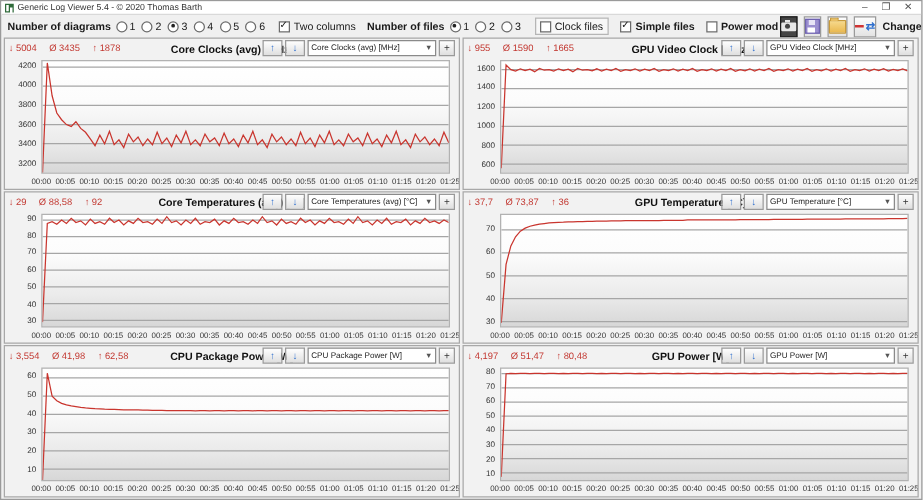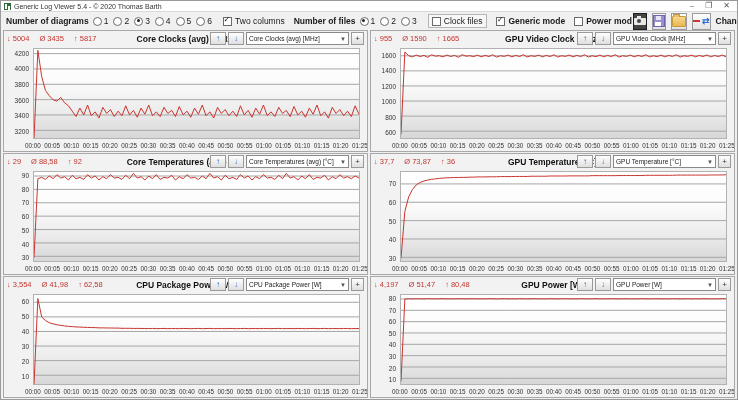--- a/index.html
+++ b/index.html
@@ -124,21 +124,21 @@
       </span>
     </span>
 
   <span class="showfiles-box">
     <span class="checkbox"></span>
     <span>Clock files</span>
   </span>
 
   <span class="cb-wrap">
     <span class="checkbox checked"></span>
-    <span style="font-weight:bold">Generic mode</span>
+    <span style="font-weight:bold">Simple files</span>
   </span>
 
   <span class="cb-wrap" style="margin-right:1px">
     <span class="checkbox"></span>
     <span style="font-weight:bold">Power mod</span>
   </span>
 
   <span class="tb-btn cam-btn">
     <span class="cam-body">
         <span class="cam-lens"></span>
@@ -170,21 +170,21 @@
     <div class="phead">
       <span class="ptitle">Core Clocks (avg) [MHz]</span>
       <span class="stats">
         <span class="mk-min">↓</span>
         <span class="stat-min">5004</span>
         <span class="sep"></span>
         <span class="mk-avg">Ø</span>
         <span class="stat-avg">3435</span>
         <span class="sep"></span>
         <span class="mk-max">↑</span>
-        <span class="stat-max">5817</span>
+        <span class="stat-max">1878</span>
       </span>
       <span class="pctrl">
         <span class="mini-btn up">↑</span>
         <span class="mini-btn down">↓</span>
         <span class="combo">
           <span class="combo-label">Core Clocks (avg) [MHz]</span>
           <span class="arrow">▼</span>
         </span>
         <span class="plus-btn">+</span>
       </span>

